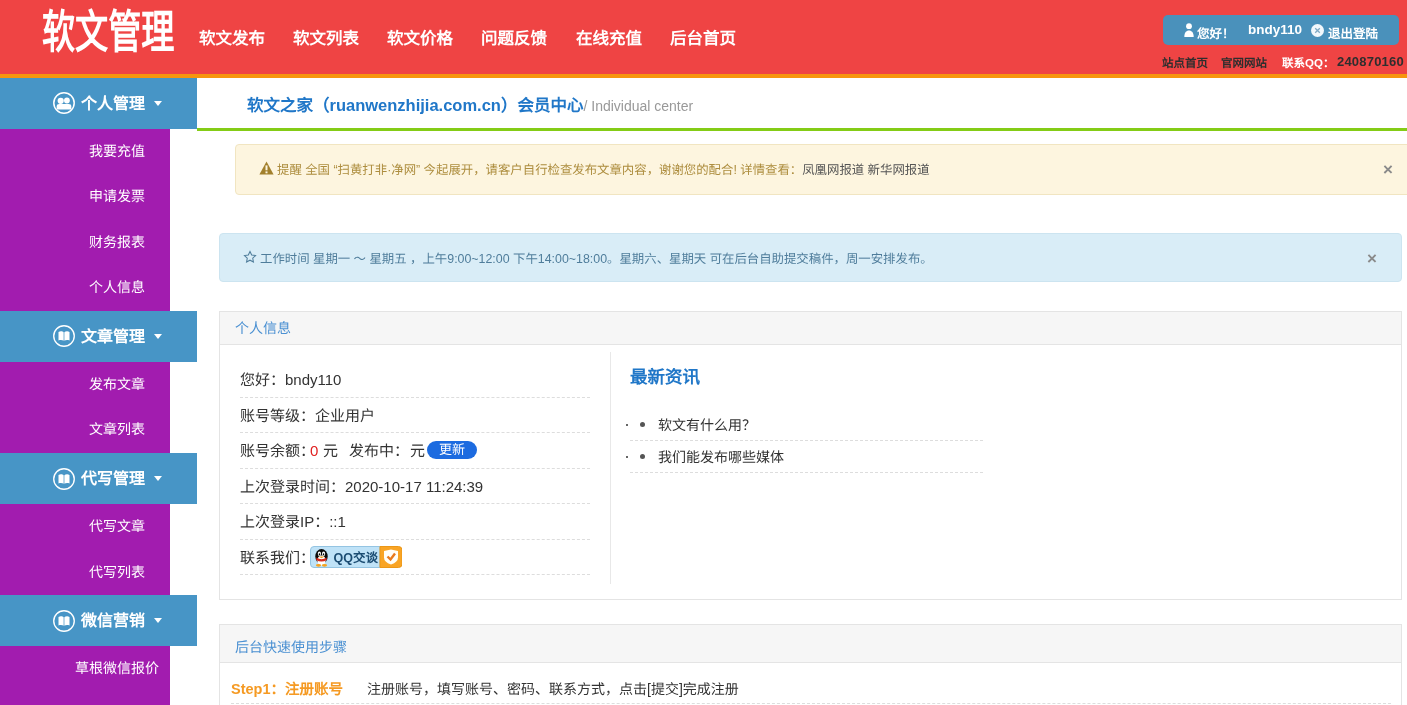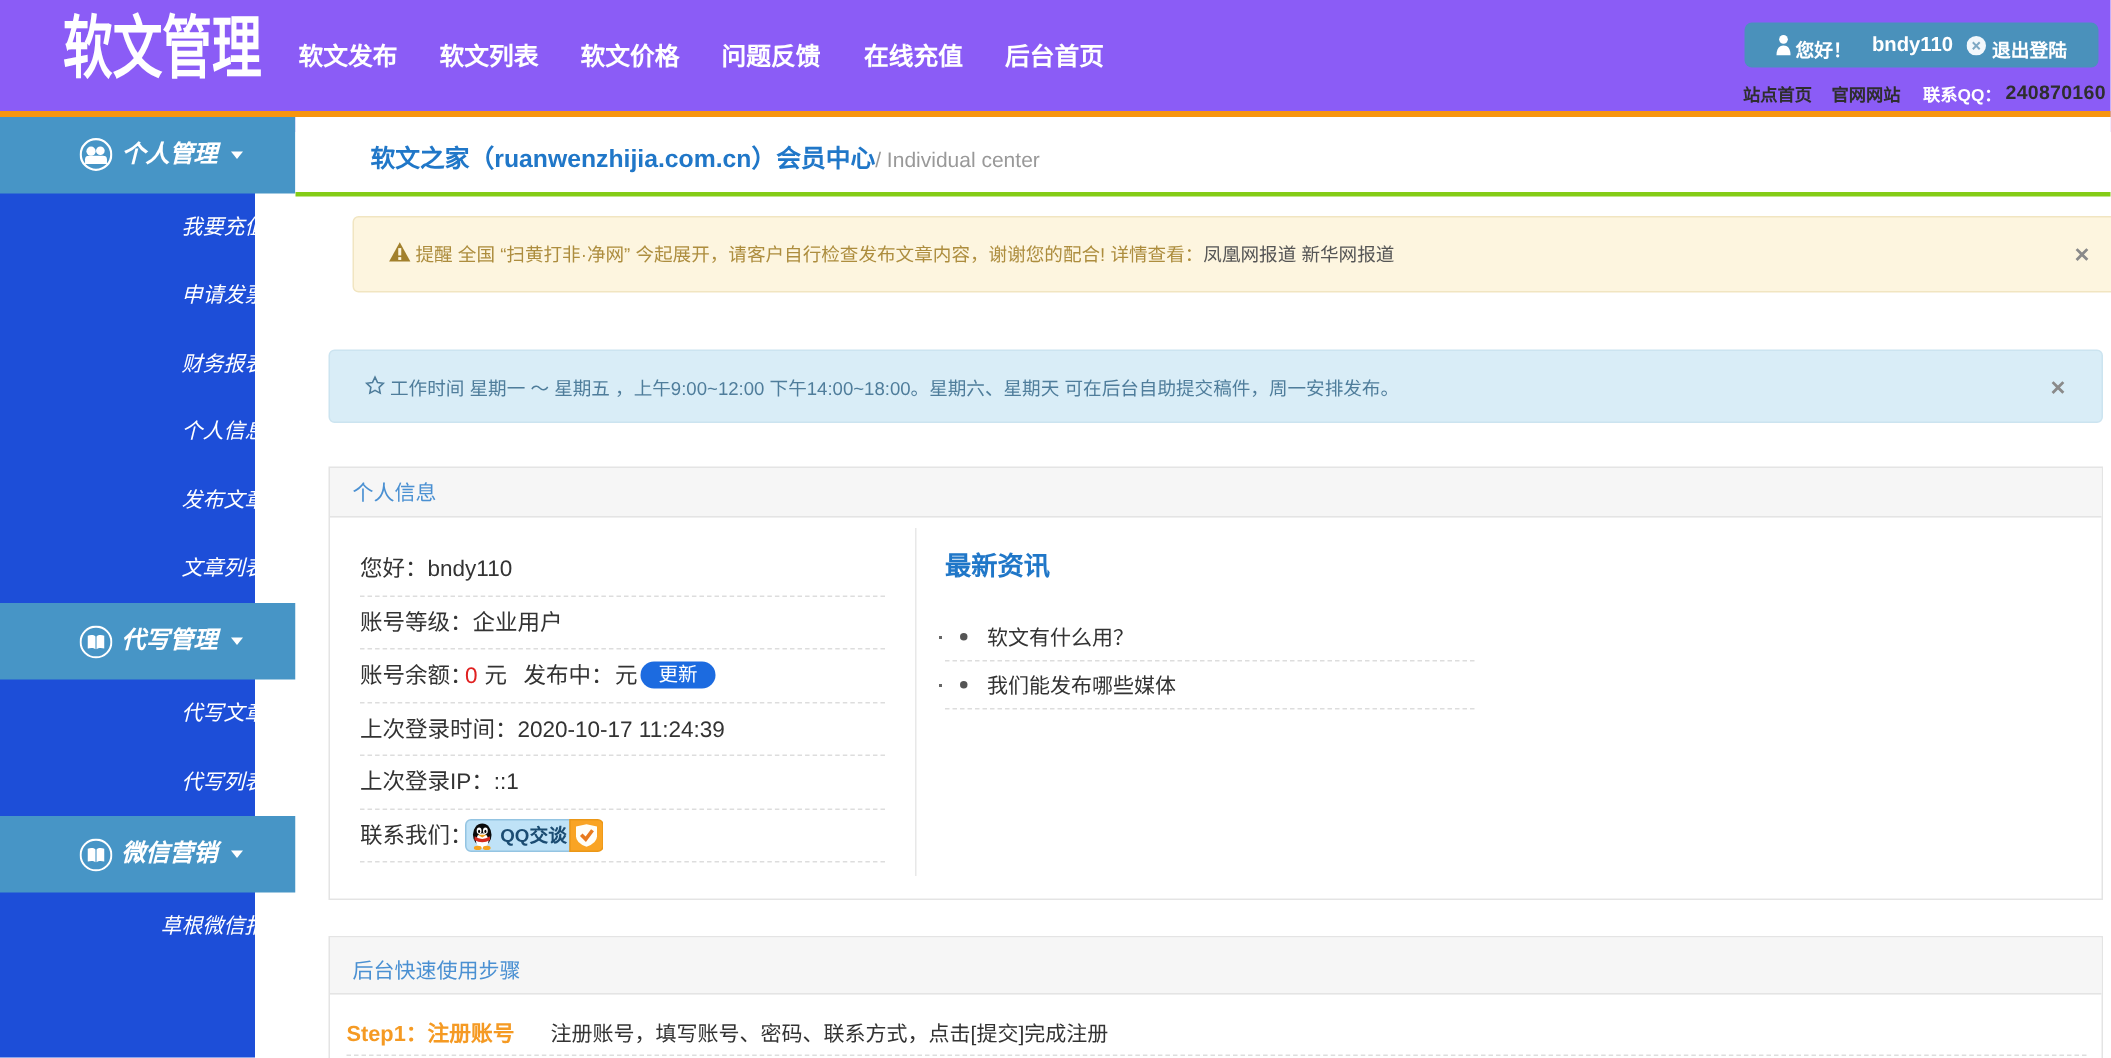--- a/index.html
+++ b/index.html
@@ -1,34 +1,34 @@
 <!DOCTYPE html>
 <html lang="zh-CN"><head>
 <meta charset="utf-8">
 <style>
 * { margin:0; padding:0; box-sizing:border-box; }
 html,body { width:1407px; height:705px; overflow:hidden; background:#fff;
   font-family:"Liberation Sans", sans-serif; }
 
 #topbar { position:absolute; left:0; top:0; width:1407px; height:88px;
-  background:#8b5cf6; border-bottom:0; }
+  background:#ef4444; border-bottom:0; }
 #topbar .orange { position:absolute; left:0; top:74px; width:1407px; height:3.5px; background:#f7950e; }
 #logo { position:absolute; left:42px; top:9px; font-size:46px; line-height:46px; font-weight:bold; color:#fff; transform:scaleX(0.72); transform-origin:0 0; white-space:nowrap; }
 .nav-item { position:absolute; top:28px; font-size:16.5px; line-height:20px; font-weight:bold; color:#fff; white-space:nowrap; }
 #userbox { position:absolute; left:1163px; top:15px; width:236px; height:30px;
   background:#4a91bb; border-radius:5px; color:#fff; font-size:12.5px; font-weight:bold; }
 #userline2 { position:absolute; top:54px; left:1162px; width:245px; height:14px; font-size:11.5px; font-weight:bold; color:#2e2e2e; }
 
-#sidebar { position:absolute; left:0; top:77.5px; width:170px; height:627.5px; background:#1d4ed8;font-style:italic; }
+#sidebar { position:absolute; left:0; top:77.5px; width:170px; height:627.5px; background:#a21caf; }
 .sb-head { position:relative; width:197px; height:51px; background:#4795c6; color:#fff; }
 .sb-head .circ { position:absolute; left:53px; top:14.5px; width:22px; height:22px; }
 .sb-head .txt { position:absolute; left:81px; top:0; line-height:51px; font-size:16px; font-weight:bold; }
 .sb-head .caret { position:absolute; left:154px; top:23px; width:0; height:0;
   border-left:4.5px solid transparent; border-right:4.5px solid transparent; border-top:5.5px solid #fff; }
-.sb-item { width:197px; height:45.6px; line-height:45.6px; color:#fff; font-size:14px; text-align:center; padding-left:37px;margin-left:32px; }
+.sb-item { width:197px; height:45.6px; line-height:45.6px; color:#fff; font-size:14px; text-align:center; padding-left:37px; }
 
 #main { position:absolute; left:197px; top:77.5px; width:1210px; height:627.5px; background:#fff; }
 #crumb { position:absolute; left:0; top:0; width:1210px; height:53px; background:#fff; border-bottom:3px solid #84cc16; }
 #crumb .t1 { position:absolute; left:50px; top:14px; font-size:16.5px; font-weight:bold; color:#2077c8; }
 #crumb .t2 { color:#999; font-weight:normal; font-size:14px; }
 .alert { position:absolute; left:22px; width:1183px; border-radius:4px; font-size:12.4px; }
 #alert1 { top:66px; height:51px; background:#fdf5df; border:1px solid #f1e5c1; color:#ad8d3e;margin-left:16px; }
 #alert2 { top:155.5px; height:49px; background:#d9edf7; border:1px solid #cce4f0; color:#4f7d9b; }
 .alert .inner { position:absolute; left:23px; top:0; height:100%; display:flex; align-items:center; }
 .alert .close { position:absolute; right:24px; top:50%; margin-top:-9px; font-size:17px; font-weight:bold; color:#8a8a8a; }
@@ -89,20 +89,29 @@
         <circle cx="13.9" cy="8.5" r="2.9" fill="#fff"></circle>
         <path d="M3.7 17.4 L3.7 14.2 Q3.7 11.9 6.4 11.9 L15.6 11.9 Q18.3 11.9 18.3 14.2 L18.3 17.4 Z" fill="#fff"></path>
       </svg>
     <span class="txt">个人管理</span>
       <span class="caret"></span>
   </div>
   <div class="sb-item">我要充值</div>
   <div class="sb-item">申请发票</div>
   <div class="sb-item">财务报表</div>
   <div class="sb-item">个人信息</div>
+  <div class="sb-head">
+    <svg class="circ" viewBox="0 0 24 24">
+        <circle cx="12" cy="12" r="11.2" fill="none" stroke="#fff" stroke-width="1.5"></circle>
+        <path d="M6 7.5 C8 6.6 10.5 6.8 11.6 8 L11.6 17.2 C10.5 16.2 8 16 6 16.8 Z" fill="#fff"></path>
+        <path d="M18 7.5 C16 6.6 13.5 6.8 12.4 8 L12.4 17.2 C13.5 16.2 16 16 18 16.8 Z" fill="#fff"></path>
+      </svg>
+    <span class="txt">文章管理</span>
+      <span class="caret"></span>
+  </div>
   <div class="sb-item">发布文章</div>
   <div class="sb-item">文章列表</div>
   <div class="sb-head">
     <svg class="circ" viewBox="0 0 24 24">
         <circle cx="12" cy="12" r="11.2" fill="none" stroke="#fff" stroke-width="1.5"></circle>
         <path d="M6 7.5 C8 6.6 10.5 6.8 11.6 8 L11.6 17.2 C10.5 16.2 8 16 6 16.8 Z" fill="#fff"></path>
         <path d="M18 7.5 C16 6.6 13.5 6.8 12.4 8 L12.4 17.2 C13.5 16.2 16 16 18 16.8 Z" fill="#fff"></path>
       </svg>
     <span class="txt">代写管理</span>
       <span class="caret"></span>

